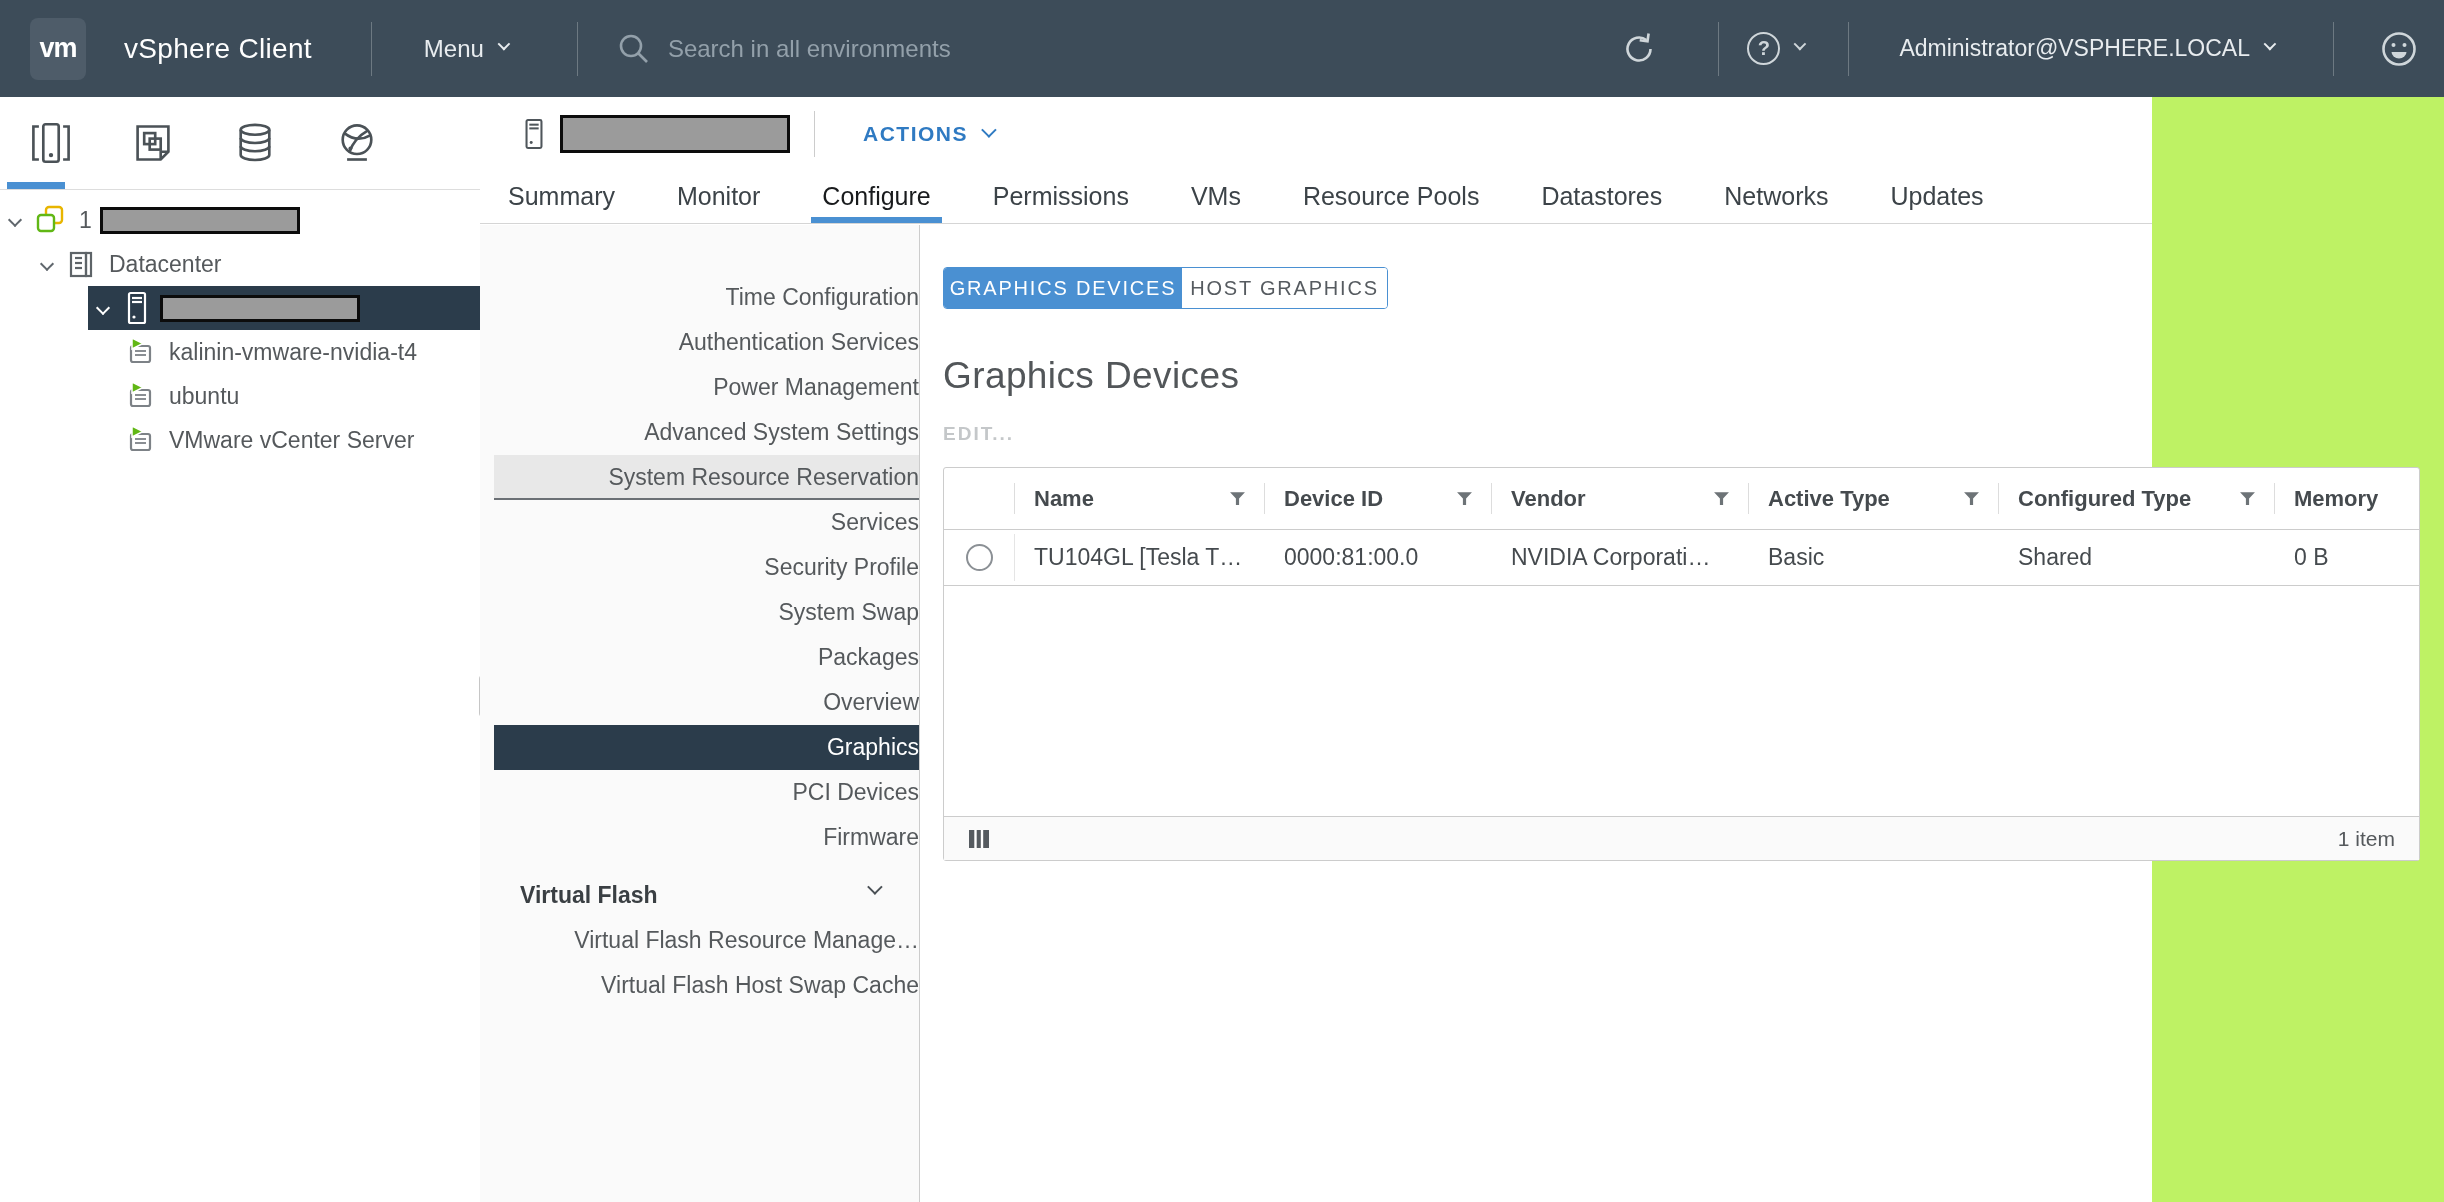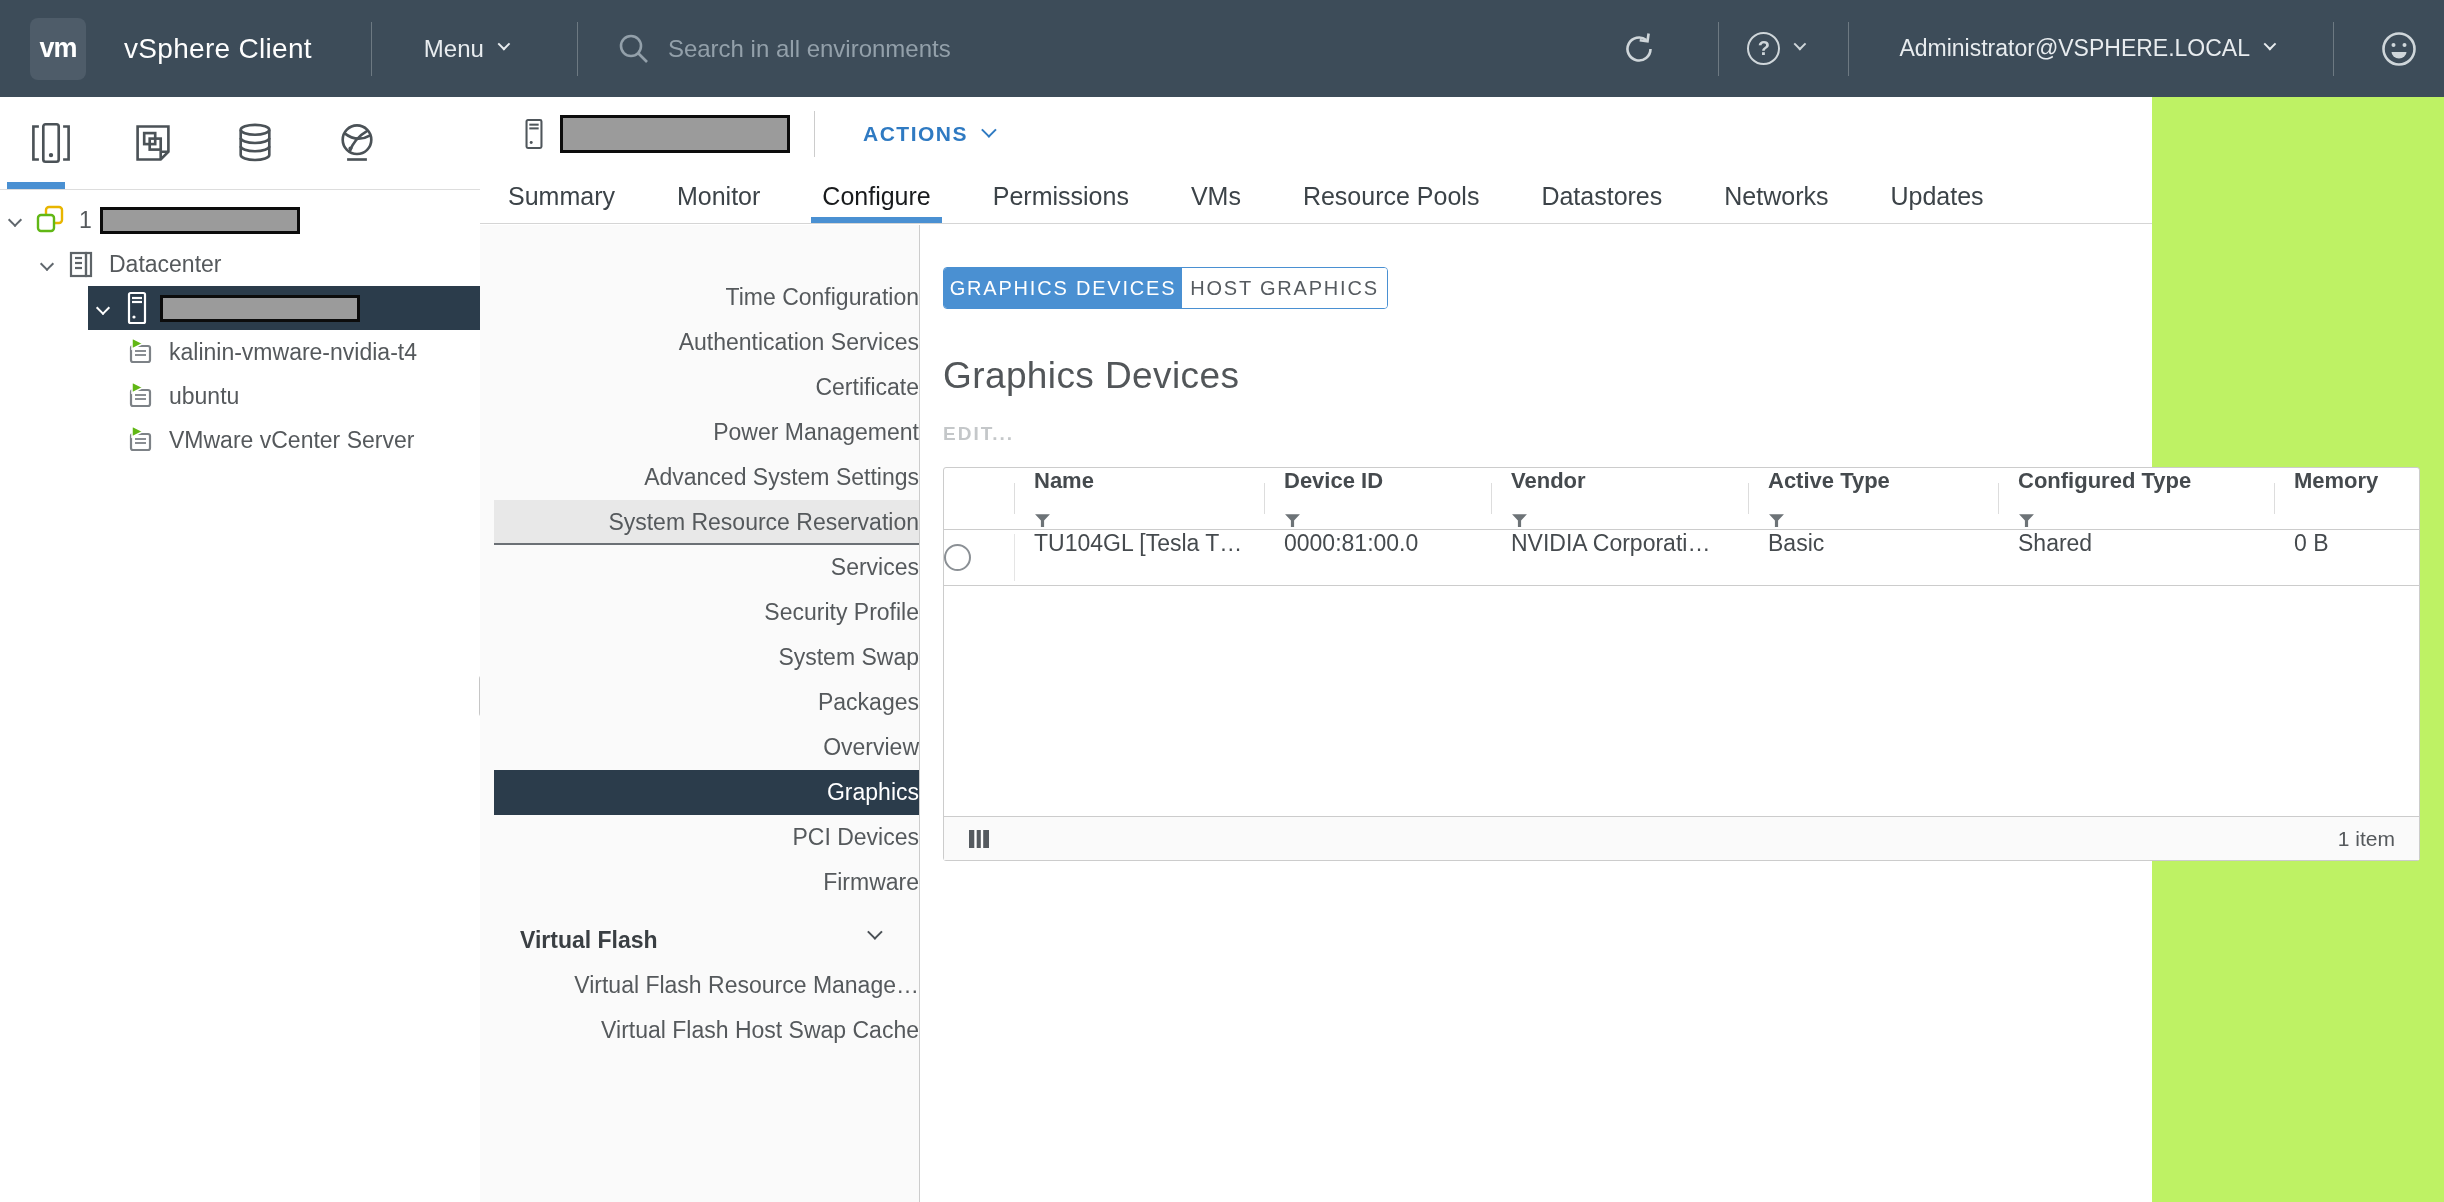--- a/index.html
+++ b/index.html
@@ -72,21 +72,21 @@
   .content { flex:1; padding:42px 0 0 23px; position:relative; }
   .toggle-group { display:inline-flex; border:1px solid #4a90d2; border-radius:4px; overflow:hidden; height:42px; }
   .toggle { font-size:20px; letter-spacing:1.8px; font-weight:500; display:flex; align-items:center; justify-content:center; cursor:pointer; }
   .toggle.on { width:238px; background:#4a90d2; color:#fff; }
   .toggle.off { width:205px; background:#fff; color:#565b60; }
   .content h1 { font-size:37px; font-weight:300; color:#525659; margin-top:46px; letter-spacing:0.4px; }
   .edit-btn { margin-top:26px; font-size:19px; font-weight:bold; letter-spacing:2px; color:#c4c7c9; cursor:default; display:inline-block; }
 
   
   .tbl { width:1477px; margin-top:22px; border:1px solid #ccc; border-radius:3px; background:#fff; }
-  .cell { display:flex; padding-left:20px; position:relative;flex-direction:column; }
+  .cell { display:flex; align-items:center; padding-left:20px; position:relative; }
   .c0{width:70px; justify-content:center; padding-left:0;} .c1{width:250px;} .c2{width:227px;} .c3{width:257px;gap:16px;} .c4{width:250px;} .c5{width:276px;} .c6{flex:1;}
   .tbl-head { display:flex; height:62px; border-bottom:1px solid #ccc; }
   .tbl-head .cell { font-size:22px; font-weight:bold; color:#454a4e; justify-content:space-between; padding-right:18px; }
   .tbl-head .cell.c0 { padding-right:0; }
   .tbl-head .cell + .cell::before { content:""; position:absolute; left:0; top:15px; bottom:15px; width:1px; background:#ddd; }
   .tbl-row { display:flex; height:56px; border-bottom:1px solid #ccc; font-size:23px; color:#454a4e; cursor:pointer; }
   .tbl-row .c1::before { content:""; position:absolute; left:0; top:4px; bottom:4px; width:1px; background:#e5e5e5; }
   .radio { width:27px; height:27px; border:2px solid #8b9095; border-radius:50%; background:#fff; cursor:pointer; }
   .tbl-empty { height:230px; }
   .tbl-foot { height:44px; background:#fafafa; border-top:1px solid #ccc; display:flex; align-items:center; justify-content:space-between; padding:0 24px 0 20px; }
@@ -307,21 +307,20 @@
       <div class="tab">
           <span>Updates</span>
         </div>
     </div>
 
     <div class="config">
 
       <div class="cnav">
         <div class="cnav-item">Time Configuration</div>
         <div class="cnav-item">Authentication Services</div>
-        <div class="cnav-item">Certificate</div>
         <div class="cnav-item">Power Management</div>
         <div class="cnav-item">Advanced System Settings</div>
         <div class="cnav-item highlight">System Resource Reservation</div>
         <div class="cnav-item">Services</div>
         <div class="cnav-item">Security Profile</div>
         <div class="cnav-item">System Swap</div>
         <div class="cnav-item">Packages</div>
         <div class="cnav-item">Overview</div>
         <div class="cnav-item selected">Graphics</div>
         <div class="cnav-item">PCI Devices</div>

